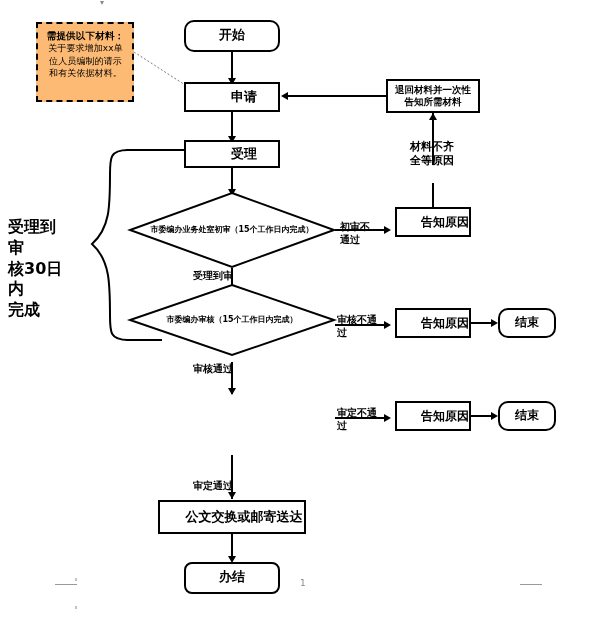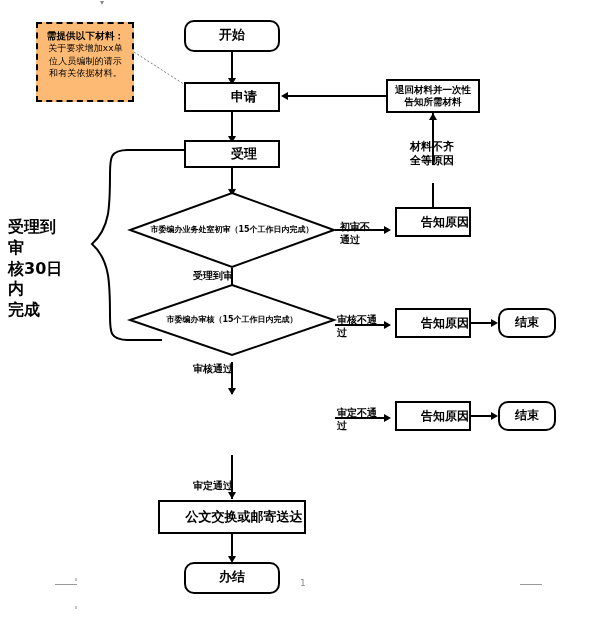--- a/index.html
+++ b/index.html
@@ -282,21 +282,21 @@
   <div class="arrowhead arrow-down" style="left:228px; top:492px;"></div>
   <div class="edge-label" style="left:193px; top:455px; font-size:10px;margin-top:24px;">审定通过</div>
 
   <div class="node rect" style="left:158px; top:500px; width:148px; height:34px; font-size:13px;">
     <span>公文交换或邮寄送达</span>
   </div>
 
   <div class="line" style="left:231px; top:534px; width:2px; height:26px;"></div>
   <div class="arrowhead arrow-down" style="left:228px; top:556px;"></div>
 
-  <div class="node rounded" style="left:184px; top:562px; width:96px; height:32px; font-size:13px;">
+  <div class="node rounded" style="left:184px; top:562px; width:96px; height:32px; font-size:13px;border-radius:8px;">
     <span>办结</span>
   </div>
 
   <svg class="brace" width="80" height="200" style="left:80px; top:146px;">
     <path d="M 48 4
              C 30 4, 30 12, 30 28
              C 30 60, 30 82, 12 98
              C 30 114, 30 138, 30 170
              C 30 186, 30 194, 48 194" fill="none" stroke="#000000" stroke-width="2"></path>
   </svg>

